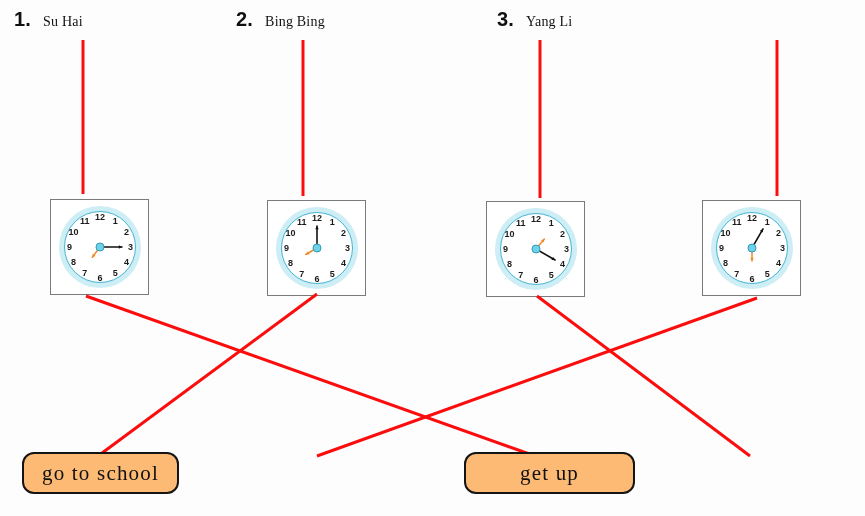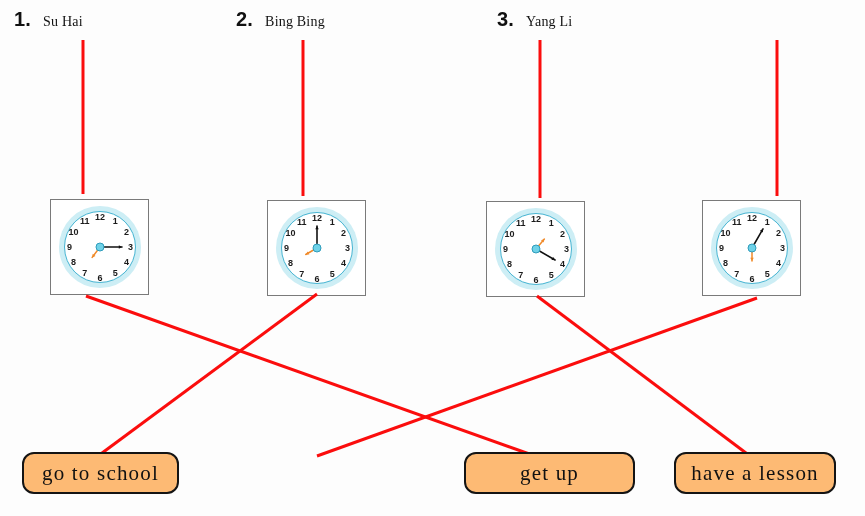--- a/index.html
+++ b/index.html
@@ -266,17 +266,14 @@
       <line class="wire" x1="537" y1="296" x2="750" y2="456"></line>
       <line class="wire" x1="757" y1="298" x2="317" y2="456"></line>
     </svg>
 
   <div class="answer-box" style="left:22px; top:452px; width:157px;">
     <span class="answer-label">go to school</span>
   </div>
   <div class="answer-box" style="left:464px; top:452px; width:171px;">
     <span class="answer-label">get up</span>
   </div>
-  <div class="answer-box" style="left:674px; top:452px; width:162px;">
-    <span class="answer-label">have a lesson</span>
-  </div>
 
 </div>
 
 </body></html>

